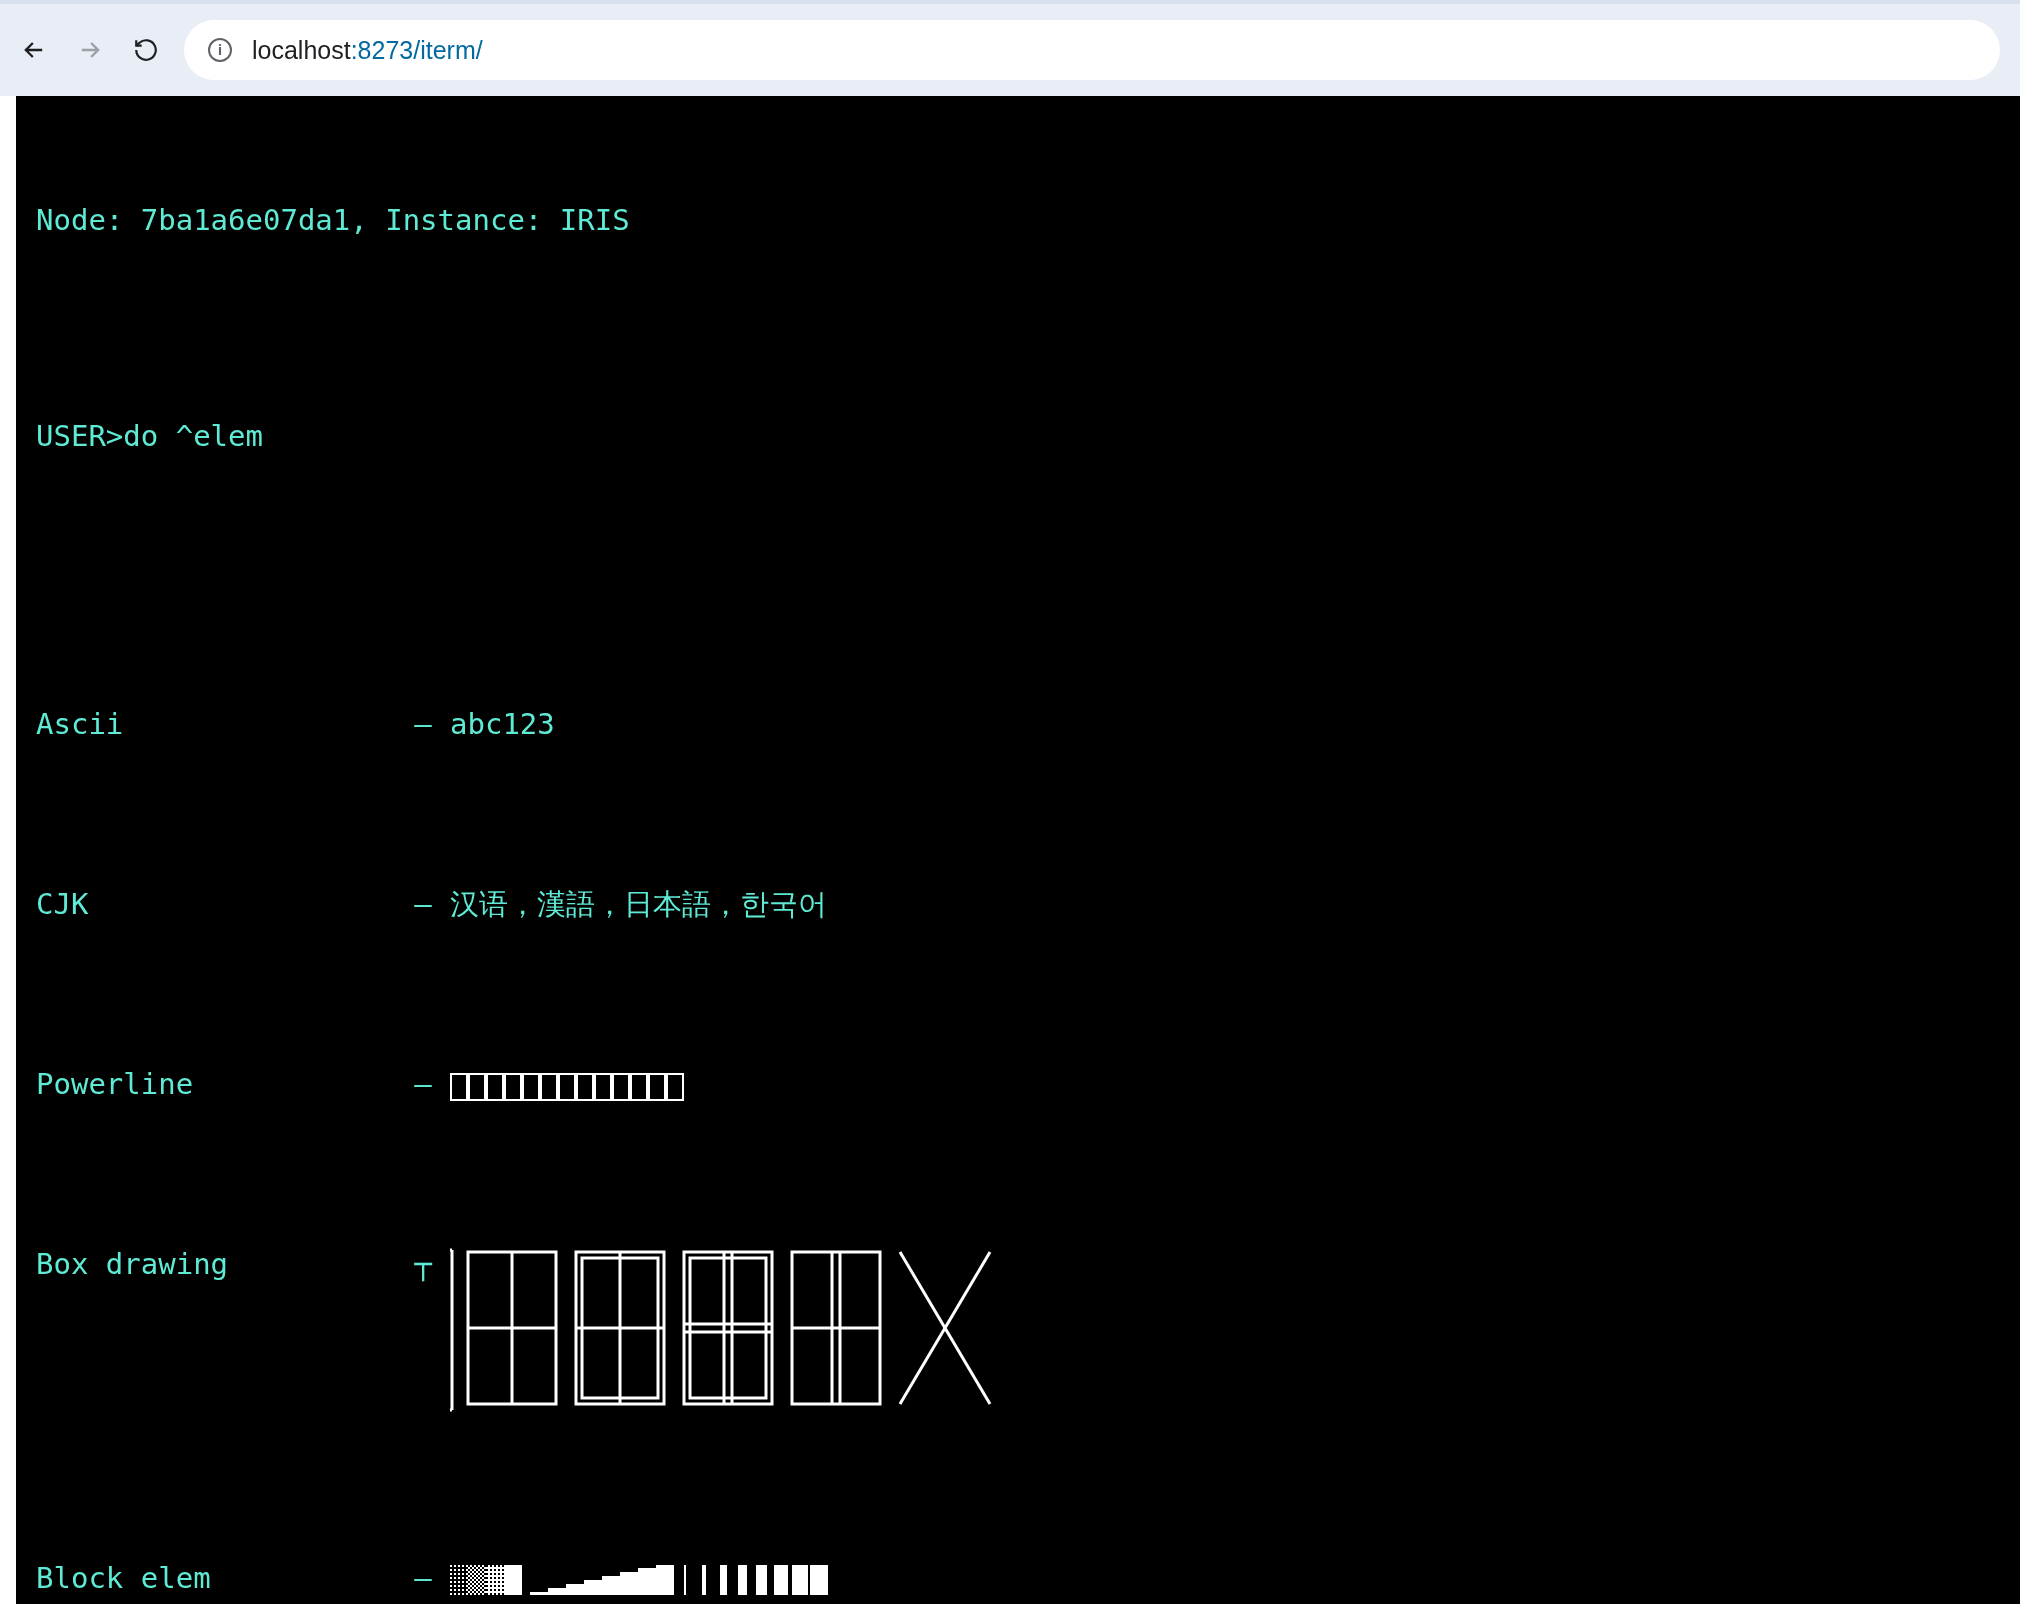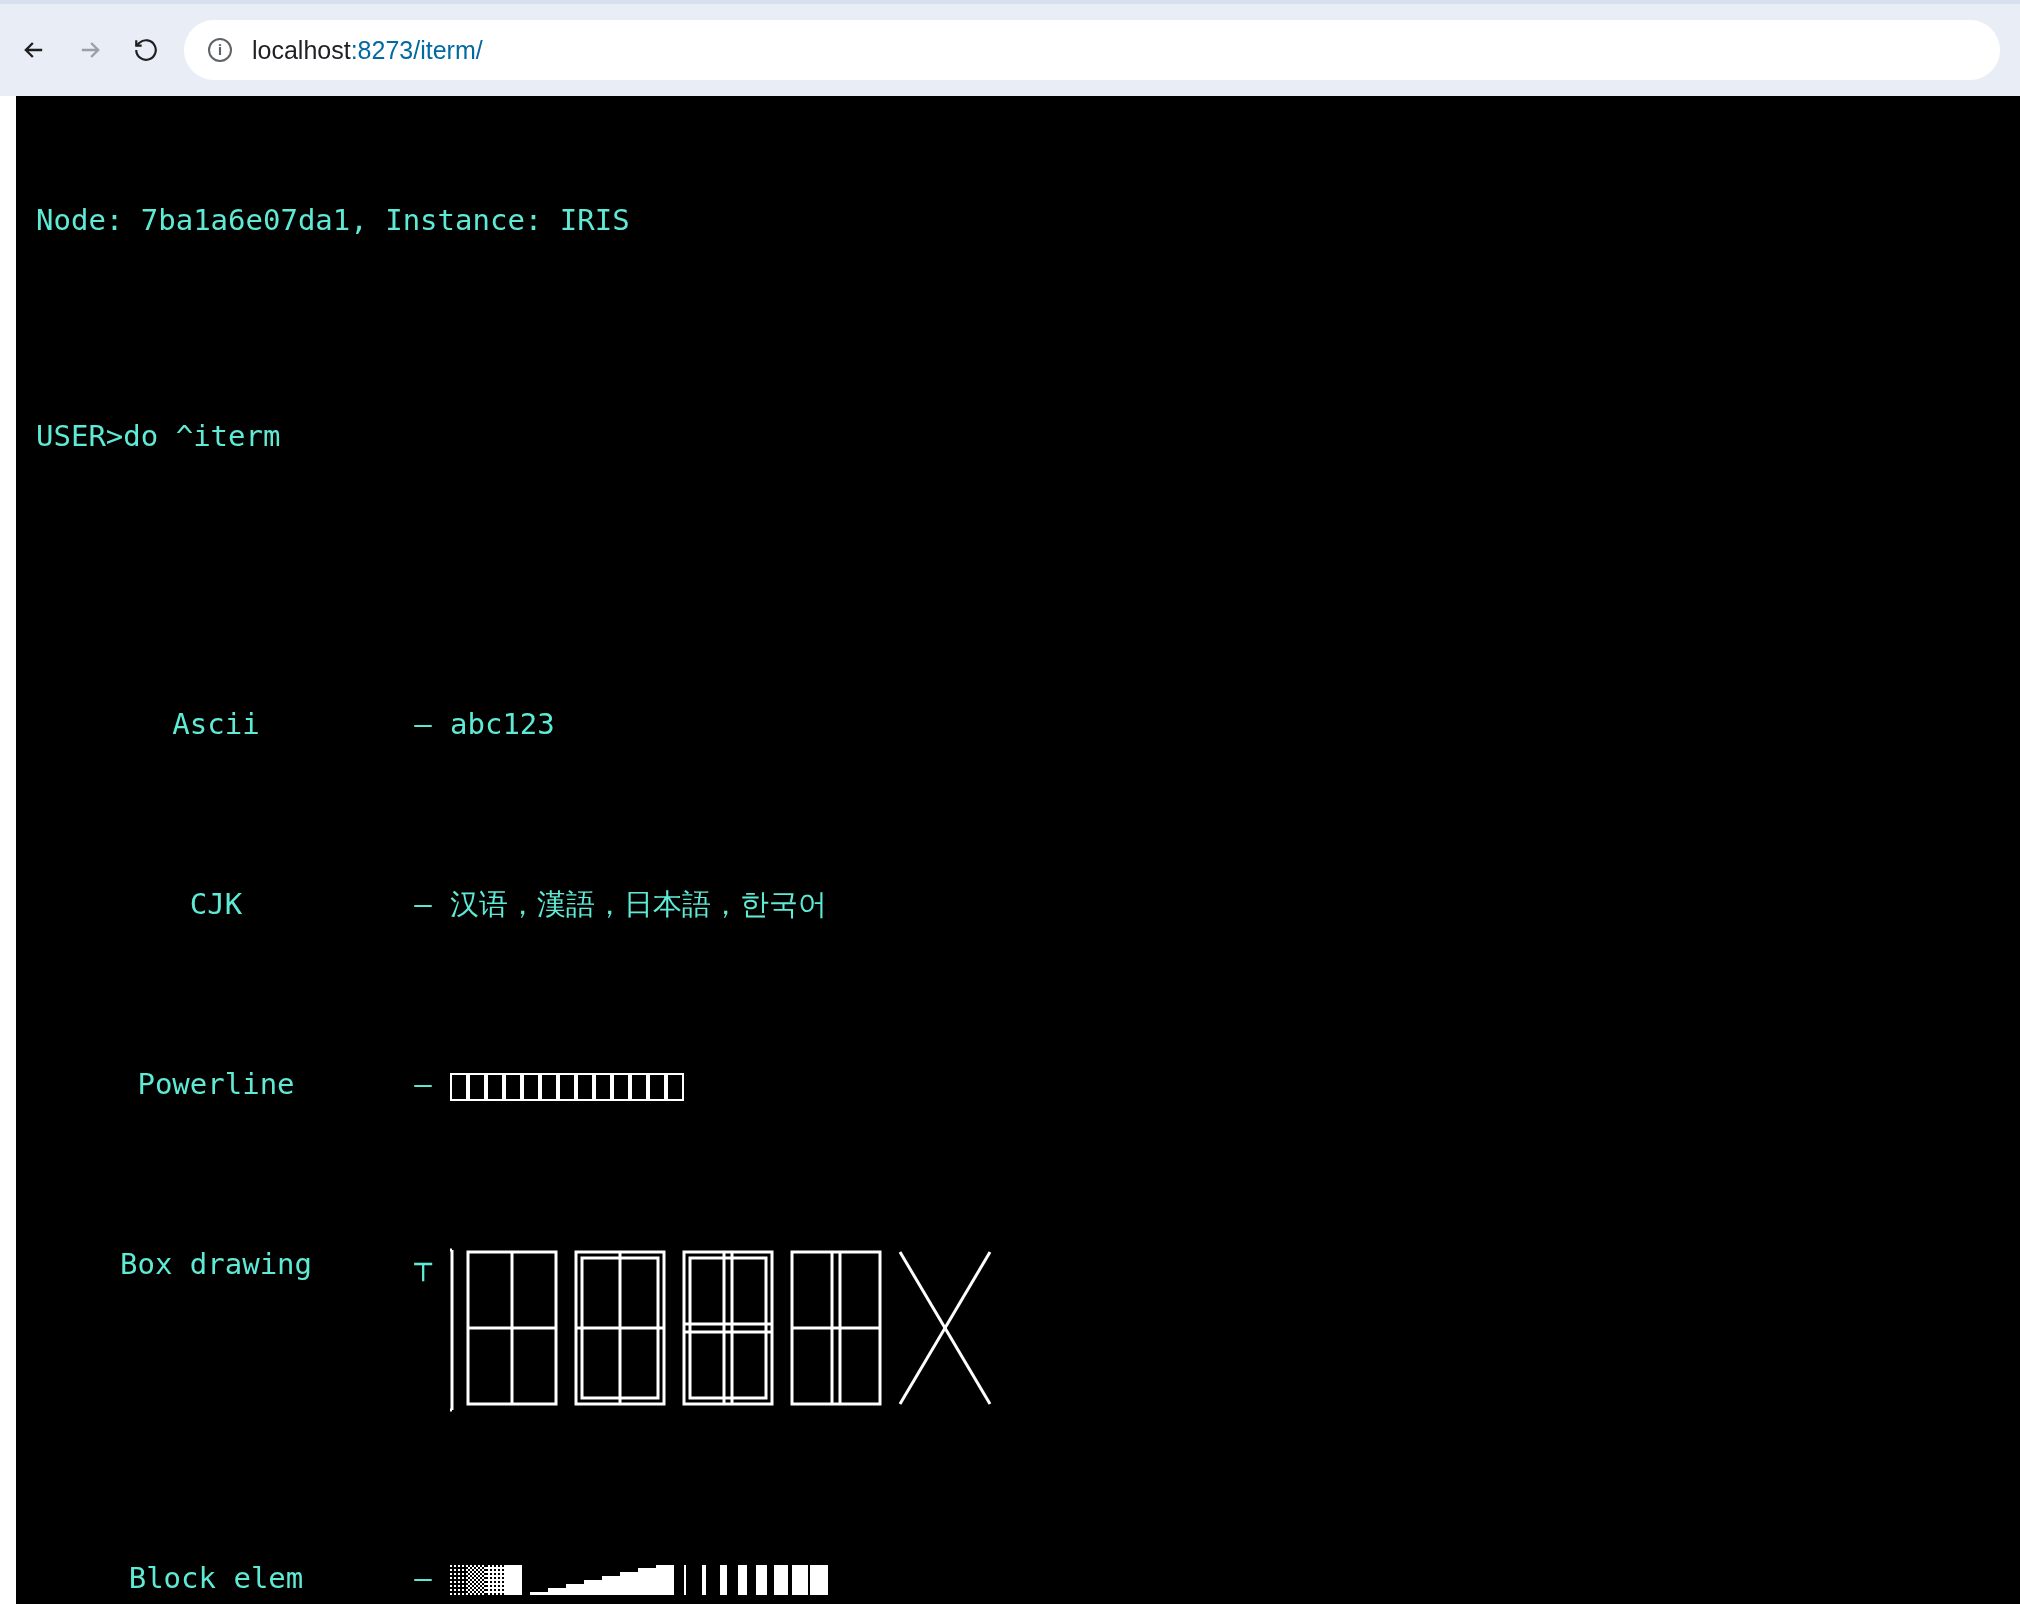--- a/index.html
+++ b/index.html
@@ -67,21 +67,21 @@
     font-size: 29px;
     line-height: 36px;
     white-space: pre;
     overflow: hidden;
     margin-left: 16px;
   }
   .term-line { display: block; }
   .label-col {
     display: inline-block;
     width: 360px;
-    text-align: center;
+    text-align: left;
   }
   .sep { display:inline-block; width: 54px; text-align:center; }
 
   .blank-row { height: 36px; }
 
   .box-drawing-row { display:flex; align-items:flex-start; }
   .box-drawing-svg { margin-left: 0px; }
 
   .block-elem-canvas {
     display:inline-block; vertical-align: middle;
@@ -120,21 +120,21 @@
     <span class="site-info-icon">i</span>
     <span class="url-text">
       <span class="url-host">localhost</span><span class="url-port">:8273</span><span class="url-path">/iterm/</span>
     </span>
   </div>
 </div>
 
 <div class="terminal">
   <span class="term-line">Node: 7ba1a6e07da1, Instance: IRIS</span>
   <div class="blank-row"></div>
-  <span class="term-line"><span>USER&gt;</span><span>do ^iterm</span></span>
+  <span class="term-line"><span>USER&gt;</span><span>do ^elem</span></span>
   <div class="blank-row"></div>
 
   
   <span class="term-line"><span class="label-col">Ascii</span><span class="sep">—</span><span>abc123</span></span>
 
   
   <span class="term-line"><span class="label-col">CJK</span><span class="sep">—</span><span>汉语，漢語，日本語，한국어</span></span>
 
   
   <span class="term-line"><span class="label-col">Powerline</span><span class="sep">—</span><span id="powerline-glyphs"><span class="tofu"></span><span class="tofu"></span><span class="tofu"></span><span class="tofu"></span><span class="tofu"></span><span class="tofu"></span><span class="tofu"></span><span class="tofu"></span><span class="tofu"></span><span class="tofu"></span><span class="tofu"></span><span class="tofu"></span><span class="tofu"></span></span></span>

